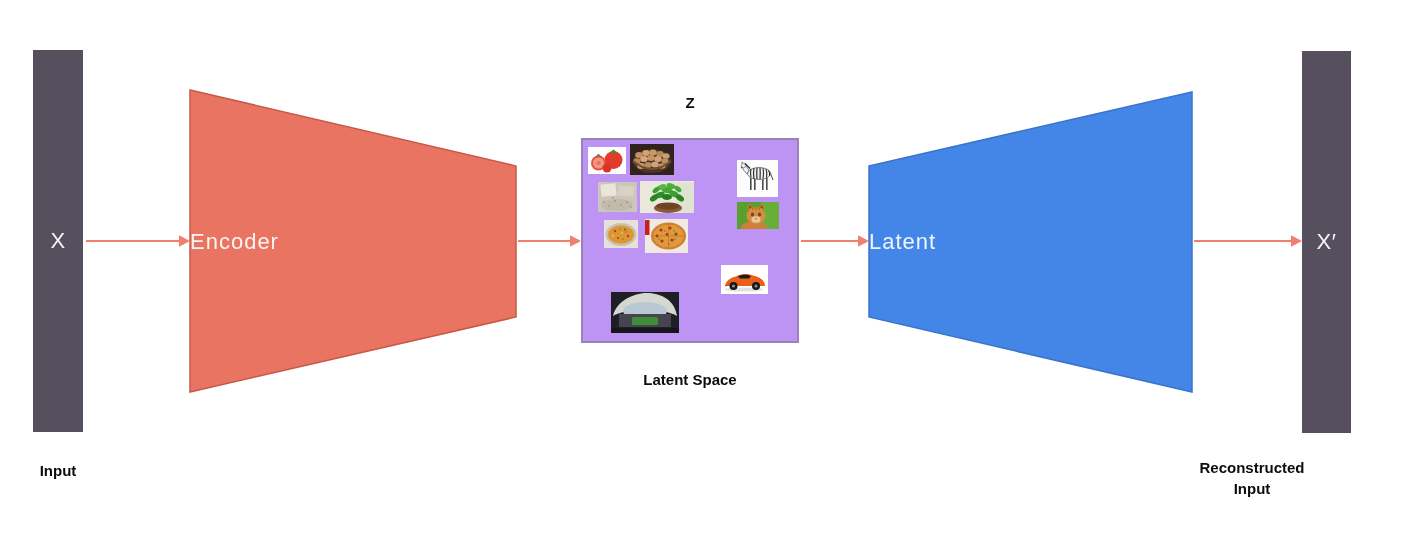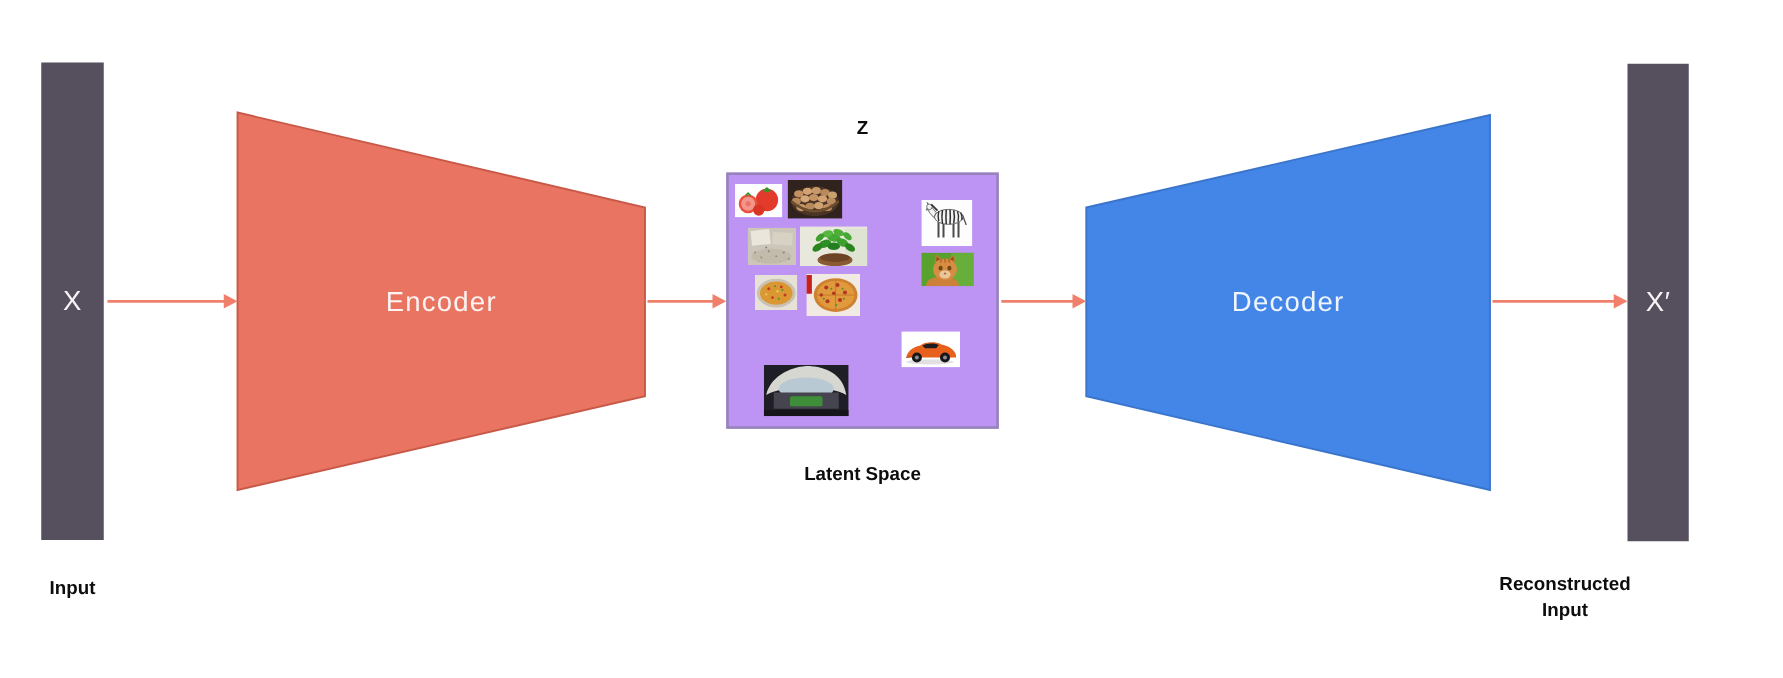--- a/index.html
+++ b/index.html
@@ -5,21 +5,21 @@
   html,body{margin:0;padding:0;background:#ffffff;}
   .canvas{
     position:relative;width:1426px;height:542px;background:#ffffff;overflow:hidden;
     font-family:"Liberation Sans", sans-serif;
   }
   .layer{position:absolute;left:0;top:0;}
   .bar{position:absolute;background:#554F5E;display:flex;align-items:center;justify-content:center;}
   .bar-left{left:33px;top:50px;width:50px;height:382px;}
   .bar-right{left:1302px;top:51px;width:49px;height:382px;}
   .bar-label{color:#f7f3f6;font-size:22px;font-weight:400;letter-spacing:0.5px;}
-  .shape-label{position:absolute;text-align:center;font-size:22px;letter-spacing:1px;font-weight:400;}
+  .shape-label{position:absolute;text-align:left;font-size:22px;letter-spacing:1px;font-weight:400;}
   .encoder-label{left:190px;top:229px;width:326px;color:#fdf4f2;}
   .decoder-label{left:869px;top:229px;width:323px;color:#eef5fd;}
   .caption{position:absolute;text-align:center;font-weight:bold;font-size:15px;color:#0d0d0d;}
   .z-label{left:581px;top:94px;width:218px;}
   .latent-caption{left:581px;top:371px;width:218px;}
   .input-caption{left:7px;top:462px;width:102px;}
   .output-caption{left:1182px;top:457px;width:140px;line-height:21px;}
   .latent-box{
     position:absolute;left:581px;top:138px;width:218px;height:205px;
     background:#BD93F4;border:2px solid #9684B8;box-sizing:border-box;
@@ -56,21 +56,21 @@
 
   <div class="bar bar-left">
     <span class="bar-label">X</span>
   </div>
 
   <div class="bar bar-right">
     <span class="bar-label">X′</span>
   </div>
 
   <div class="shape-label encoder-label">Encoder</div>
-  <div class="shape-label decoder-label">Decoder</div>
+  <div class="shape-label decoder-label">Latent</div>
 
   <div class="latent-box">
 
     <div class="tile" style="left:5px;top:7px;width:38px;height:27px">
       <svg viewBox="0 0 38 27" preserveAspectRatio="none">
         <rect width="38" height="27" fill="#fefefe"></rect>
         <circle cx="25.5" cy="13" r="9" fill="#e23b2b"></circle>
         <path d="M22 5.5 L25.5 2.5 L29 5.5 L25.5 7 Z" fill="#3f8f2a"></path>
         <circle cx="10.5" cy="16" r="7.5" fill="#ea4f3e"></circle>
         <circle cx="10.5" cy="16" r="5.6" fill="#f2958a"></circle>

